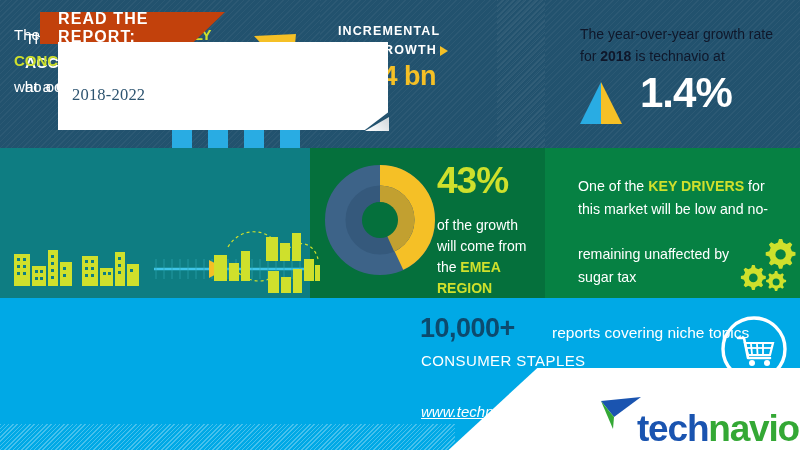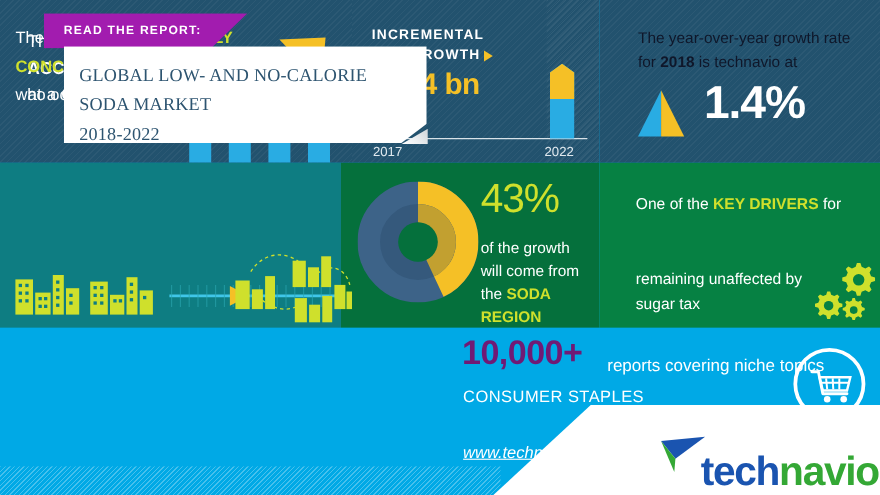--- a/index.html
+++ b/index.html
@@ -74,21 +74,21 @@
   .conc-text{
     position:absolute;left:14px;top:22px;width:290px;
     color:#fff;font-size:15px;line-height:1.72;
   }
   .hl-lime{color:#cfe02c;font-weight:bold;}
   .cityrow{position:absolute;left:4px;top:226px;width:310px;height:70px;}
 
   .donut{position:absolute;left:325px;top:165px;width:110px;height:110px;}
   .emea-pct{
     position:absolute;left:437px;top:162px;
-    color:#cfe02c;font-size:37px;font-weight:normal;letter-spacing:-1px;line-height:1;
+    color:#cfe02c;font-size:37px;font-weight:bold;letter-spacing:-1px;line-height:1;
   }
   .emea-text{
     position:absolute;left:437px;top:215px;width:110px;
     color:#fff;font-size:14px;line-height:1.5;
   }
   .drivers-text{
     position:absolute;left:578px;top:175px;width:228px;
     color:#fff;font-size:14.2px;line-height:1.6;
   }
   .gears{position:absolute;left:735px;top:237px;width:62px;height:58px;}
@@ -96,42 +96,42 @@
   
   #panel-footer{position:absolute;top:298px;left:0;width:800px;height:152px;background:#00a9e6;}
   .footer-stripes{
     position:absolute;left:0;bottom:0;width:455px;height:26px;
     background-image:repeating-linear-gradient(135deg,
       rgba(255,255,255,.28) 0px, rgba(255,255,255,.28) 1px,
       rgba(0,0,0,0) 1px, rgba(0,0,0,0) 3px);
   }
   .read-tab{
     position:absolute;left:40px;top:12px;width:185px;height:32px;
-    background:#a21caf;color:#fff;
-    font-size:11px;font-weight:bold;letter-spacing:1.1px;
+    background:#c2410c;color:#fff;
+    font-size:16px;font-weight:bold;letter-spacing:1.1px;
     display:flex;align-items:center;padding-left:18px;box-sizing:border-box;
     clip-path:polygon(0 0, 100% 0, 82% 100%, 0% 100%);
   }
   .report-card{
     position:absolute;left:58px;top:42px;width:330px;height:88px;background:#fff;
     clip-path:polygon(0 0, 100% 0, 100% 80%, 93% 100%, 0 100%);
   }
   .report-fold{
     position:absolute;left:365px;top:117px;width:24px;height:14px;
     background:linear-gradient(225deg,#cfd4d8 0%, #eef1f3 60%, #ffffff 100%);
     clip-path:polygon(100% 0, 100% 100%, 0 100%);
   }
   .report-title{
     position:absolute;left:72px;top:56px;width:310px;
     color:#2d5470;font-family:"Liberation Serif", serif;
     font-size:16.5px;line-height:1.6;letter-spacing:.2px;
   }
   .reports-count{
-    position:absolute;left:420px;top:305px;
-    color:#701a75;font-size:31px;font-weight:bold;letter-spacing:-.5px;line-height:1;
+    position:absolute;left:420px;top:315px;
+    color:#0c4a6e;font-size:27px;font-weight:bold;letter-spacing:-.5px;line-height:1;
   }
   .reports-sub{
     position:absolute;left:552px;top:324px;color:#fff;font-size:15.5px;
   }
   .staples{position:absolute;left:421px;top:352px;color:#fff;font-size:15px;letter-spacing:.4px;text-align:center;}
   .readthem{position:absolute;left:421px;top:378px;color:#fff;font-size:15px;}
   .url{
     position:absolute;left:421px;top:403px;color:#fff;font-size:15px;
     font-style:italic;text-decoration:underline;
   }
@@ -179,30 +179,20 @@
     <div class="stripes-right"></div>
   </div>
 
   <div class="inc-title">
     <span>INCREMENTAL</span>
     <span class="l2">GROWTH</span>
   </div>
   <div class="tri-right"></div>
   <div class="inc-value">$1.84 bn</div>
 
-  <div class="minibars">
-    <svg width="215" height="90" viewBox="0 0 215 90">
-      <line x1="6" y1="68" x2="209" y2="68" stroke="#d8e2e8" stroke-width="1.2"></line>
-      <path d="M14,38 L24,28 L34,38 L34,68 L14,68 Z" fill="#29ace3"></path>
-      <path d="M175,8 L186,0 L197,8 L197,68 L175,68 Z" fill="#29ace3"></path>
-      <path d="M175,8 L186,0 L197,8 L197,32 L175,32 Z" fill="#f5c026"></path>
-      <text x="14" y="84" fill="#dfe8ee" font-family="Liberation Sans, sans-serif" font-size="12">2017</text>
-      <text x="170" y="84" fill="#dfe8ee" font-family="Liberation Sans, sans-serif" font-size="12">2022</text>
-    </svg>
-  </div>
 
   <div class="r1" id="panel-yoy">
     <div class="stripes"></div>
   </div>
 
   <div class="yoy-text">
     <span>The year-over-year growth rate</span><br>
     <span>for </span><b>2018</b><span> is technavio at</span>
   </div>
   <div class="yoy-tri">
@@ -327,27 +317,27 @@
       <circle cx="55" cy="55" r="26" fill="none" stroke="#35597c" stroke-width="17"></circle>
       <circle cx="55" cy="55" r="26" fill="none" stroke="#c2a030" stroke-width="17" stroke-dasharray="70.2 93.2" transform="rotate(-90 55 55)"></circle>
       <circle cx="55" cy="55" r="18" fill="#05703c"></circle>
     </svg>
   </div>
 
   <div class="emea-pct">43%</div>
   <div class="emea-text">
     <span>of the growth</span><br>
     <span>will come from</span><br>
-    <span>the </span><span class="hl-lime">SODA</span><br>
+    <span>the </span><span class="hl-lime">EMEA</span><br>
     <span class="hl-lime">REGION</span>
   </div>
 
   <div class="drivers-text">
     <span>One of the </span><span class="hl-lime">KEY DRIVERS</span><span> for</span><br>
-    <br>
+    <span>this market will be low and no-</span><br>
     <br>
     <span>remaining unaffected by</span><br>
     <span>sugar tax</span>
   </div>
 
   <div class="gears">
     <svg width="62" height="58" viewBox="0 0 62 58">
       <g fill="#cfe02c">
         <path d="M44,2 l3.2,0 l1.1,3.6 l3.4,1.4 l3.3,-1.8 l2.3,2.3 l-1.8,3.3 l1.4,3.4 l3.6,1.1 l0,3.2 l-3.6,1.1 l-1.4,3.4 l1.8,3.3 l-2.3,2.3 l-3.3,-1.8 l-3.4,1.4 l-1.1,3.6 l-3.2,0 l-1.1,-3.6 l-3.4,-1.4 l-3.3,1.8 l-2.3,-2.3 l1.8,-3.3 l-1.4,-3.4 l-3.6,-1.1 l0,-3.2 l3.6,-1.1 l1.4,-3.4 l-1.8,-3.3 l2.3,-2.3 l3.3,1.8 l3.4,-1.4 Z"></path>
         <circle cx="45.6" cy="17.4" r="5.2" fill="#068143"></circle>
@@ -363,21 +353,21 @@
     <div class="footer-stripes"></div>
   </div>
 
   <div class="read-tab">
     <span>READ THE REPORT:</span>
   </div>
 
   <div class="report-card"></div>
   <div class="report-fold"></div>
   <div class="report-title">
-    <span>GLOBAL LOW- AND NO-CALORIE SODA MARKET</span><br>
+    <br>
     <span>2018-2022</span>
   </div>
 
   <div class="reports-count">10,000+</div>
   <div class="reports-sub">reports covering niche topics</div>
   <div class="staples">CONSUMER STAPLES</div>
   <div class="url">www.technavio.com</div>
 
   <div class="cart">
     <svg width="72" height="72" viewBox="0 0 72 72">

